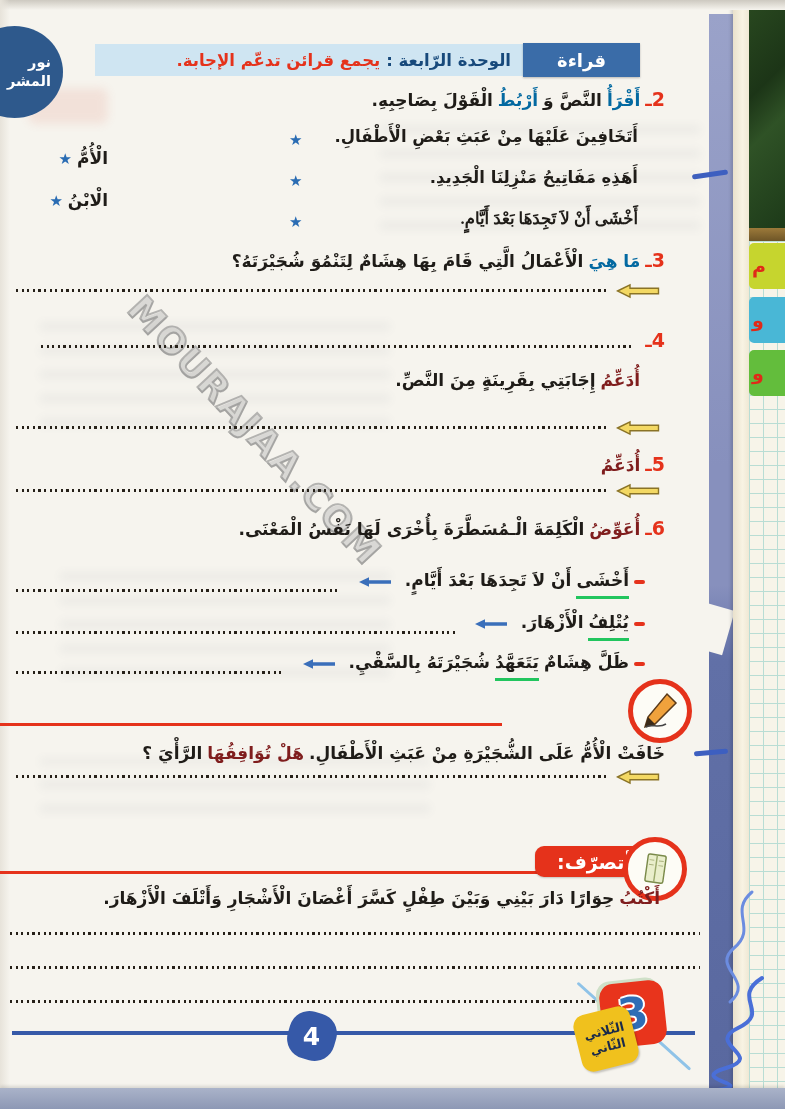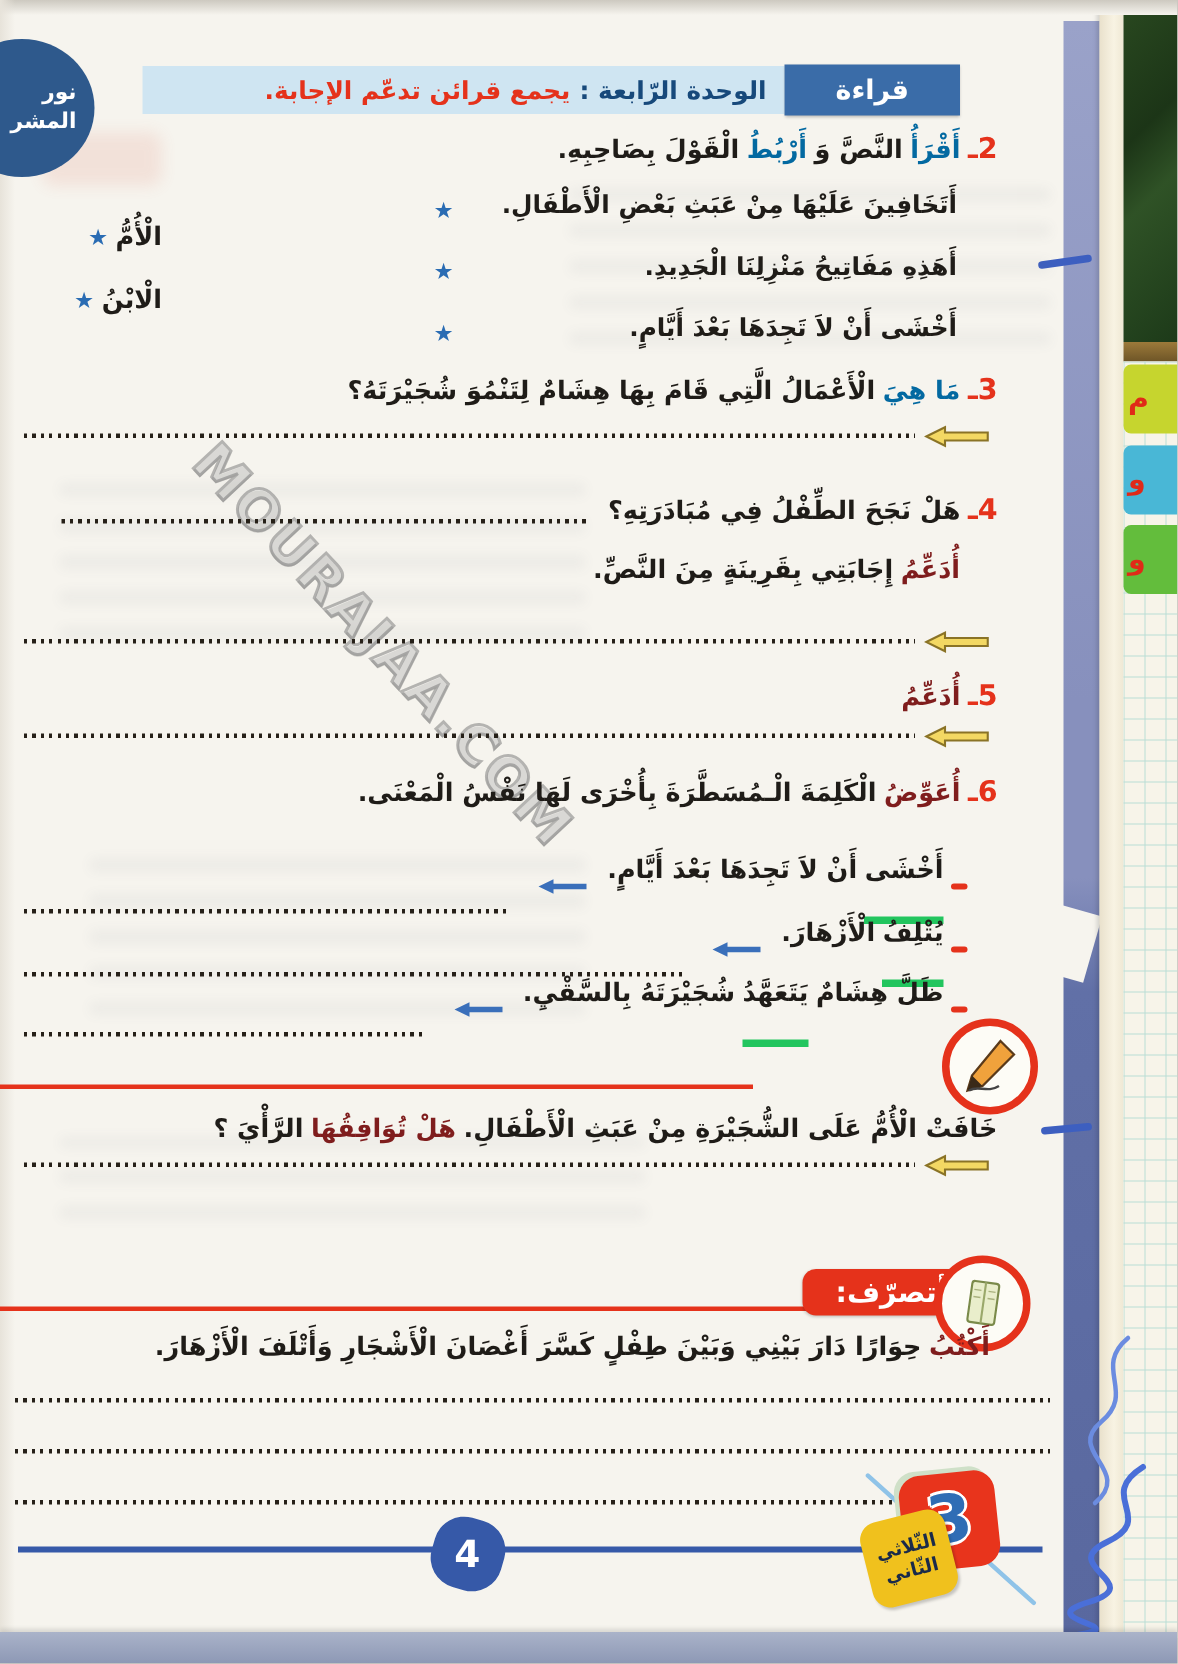--- a/index.html
+++ b/index.html
@@ -45,21 +45,21 @@
       display:flex;align-items:center;justify-content:center;font-weight:bold;font-size:18px;
       box-shadow:0 1px 2px rgba(0,0,0,.25);}
   
   .row{position:absolute;direction:rtl;display:flex;align-items:baseline;gap:5px;
        font-weight:bold;font-size:17px;color:#1f1c18;white-space:nowrap;line-height:30px;}
   .num{color:#e5321b;font-size:19px;}
   .kw-blue{color:#0369a1;}
   .kw-cyan{color:#7f1d1d;}
   .star{color:#2a6cb3;font-size:15px;font-weight:normal;}
   .stmt{font-size:16.5px;}
-  .uline{border-bottom:5px solid #22c55e;padding-bottom:16px;}
+  .uline{border-bottom:3px solid #22c55e;padding-bottom:1px;}
   .dash-bullet{width:11px;height:4px;background:#e5321b;border-radius:2px;align-self:center;}
   .dots{flex:1;height:3px;align-self:flex-end;margin:0 6px 7px 6px;
       background:repeating-linear-gradient(90deg,#262018 0 2.2px,transparent 2.2px 5.6px);}
   .dotline{position:absolute;height:3px;
       background:repeating-linear-gradient(90deg,#262018 0 2.2px,transparent 2.2px 5.6px);}
   .answer-line{position:absolute;direction:rtl;display:flex;align-items:center;}
   .arrow-svg{flex:0 0 auto;}
   
   .red-line{position:absolute;height:3px;background:#e5321b;}
   .red-box{position:absolute;background:#e5321b;border-radius:9px;color:#fff;font-weight:bold;
@@ -146,21 +146,21 @@
     <span class="kw-blue">أَرْبُطُ</span>
     <span>الْقَوْلَ بِصَاحِبِهِ.</span>
   </div>
 
   <div class="row stmt" style="right:147px;top:122px;align-items:center;">
     <span>أَتَخَافِينَ عَلَيْهَا مِنْ عَبَثِ بَعْضِ الْأَطْفَالِ.</span>
   </div>
   <div class="row stmt" style="right:147px;top:163px;">
     <span>أَهَذِهِ مَفَاتِيحُ مَنْزِلِنَا الْجَدِيدِ.</span>
   </div>
-  <div class="row stmt" style="right:147px;top:204px;">
+  <div class="row stmt" style="right:147px;top:204px;font-family:Liberation Serif, serif;">
     <span>أَخْشَى أَنْ لاَ تَجِدَهَا بَعْدَ أَيَّامٍ.</span>
   </div>
   <span class="abs star" style="left:289px;top:131px;">★</span>
   <span class="abs star" style="left:289px;top:172px;">★</span>
   <span class="abs star" style="left:289px;top:213px;">★</span>
 
   <div class="row" style="right:677px;top:143px;">
     <span>الْأُمُّ</span>
     <span class="star">★</span>
   </div>
@@ -176,21 +176,20 @@
   </div>
   <div class="answer-line" style="left:10px;right:125px;top:283px;">
     <svg class="arrow-svg" width="44" height="16" viewBox="0 0 44 16">
       <path d="M1.5 8 L14 1.8 L14 5.3 L42.5 5.3 L42.5 10.7 L14 10.7 L14 14.2 Z" fill="#f3d863" stroke="#8a7326" stroke-width="1.4"></path>
     </svg>
     <div class="dots"></div>
   </div>
 
   <div class="row" style="right:120px;left:35px;top:325px;">
     <span class="num">4ـ</span>
-    <span>هَلْ نَجَحَ الطِّفْلُ فِي مُبَادَرَتِهِ؟</span>
     <div class="dots"></div>
   </div>
   <div class="row" style="right:145px;top:365px;">
     <span class="kw-cyan">أُدَعِّمُ</span>
     <span>إِجَابَتِي بِقَرِينَةٍ مِنَ النَّصِّ.</span>
   </div>
   <div class="answer-line" style="left:10px;right:125px;top:420px;">
     <svg class="arrow-svg" width="44" height="16" viewBox="0 0 44 16">
       <path d="M1.5 8 L14 1.8 L14 5.3 L42.5 5.3 L42.5 10.7 L14 10.7 L14 14.2 Z" fill="#f3d863" stroke="#8a7326" stroke-width="1.4"></path>
     </svg>

